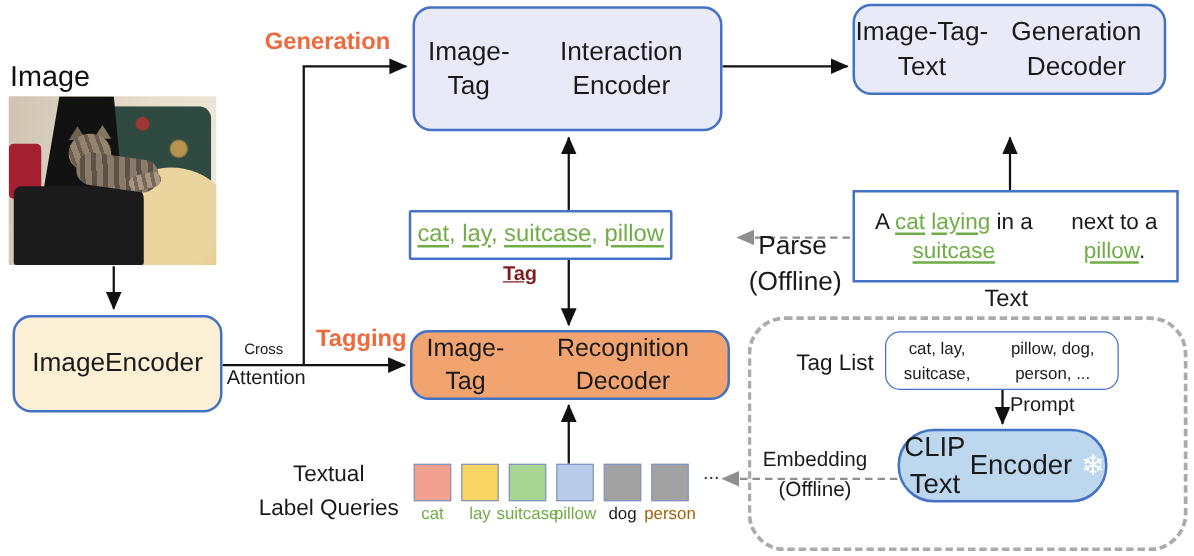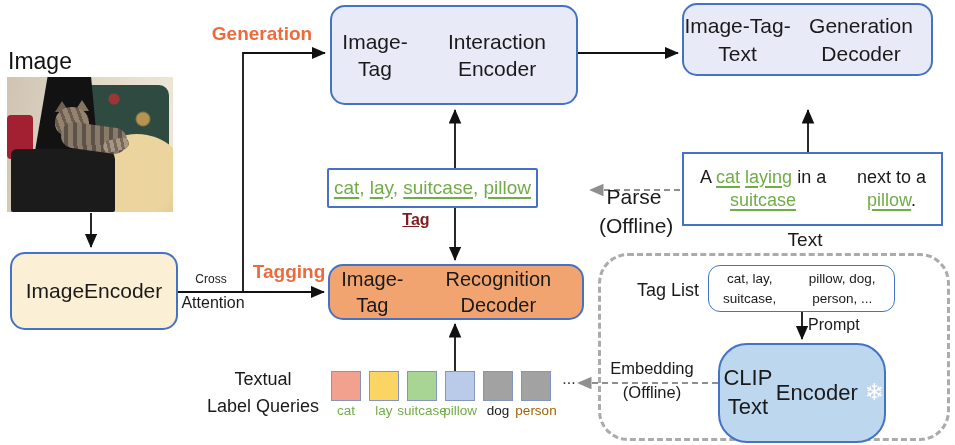--- a/index.html
+++ b/index.html
@@ -20,21 +20,21 @@
   .lavender { background:#E9EAF8; }
   .cream   { background:#FBEFD5; }
   .orange  { background:#F2A470; }
   .clipblue{ background:#BDD7EE; }
   .whitebox{ background:#FFFFFF; }
 
   .node-interaction { left:330px; top:5px;  width:248px; height:100px; font-size:21px; }
   .node-generation  { left:682px; top:3px;  width:251px; height:73px; font-size:21px; }
   .node-imgenc      { left:10px;  top:252px; width:168px; height:78px; font-size:21px; }
   .node-recog       { left:328px; top:264px; width:256px; height:56px; font-size:20px; }
-  .node-clip        { left:718px; top:343px; width:168px; height:100px; font-size:22px;border-radius:29px; }
+  .node-clip        { left:718px; top:343px; width:168px; height:59px; font-size:22px;border-radius:29px; }
 
   .tag-box  { left:327px; top:168px; width:211px; height:40px; font-size:19px; border-radius:2px; }
   .text-box { left:682px; top:152px; width:261px; height:74px; font-size:18px; }
   .taglist-box { left:708px; top:265px; width:187px; height:47px; font-size:13.5px;
                  border-width:1.5px; line-height:1.45; border-radius:12px;}
 
   .pre { white-space:pre-wrap; }
   .green-u { color:#70AD47; text-decoration:underline; text-decoration-thickness:1.5px; text-underline-offset:3px; }
   .greentxt { color:#70AD47; }
 

